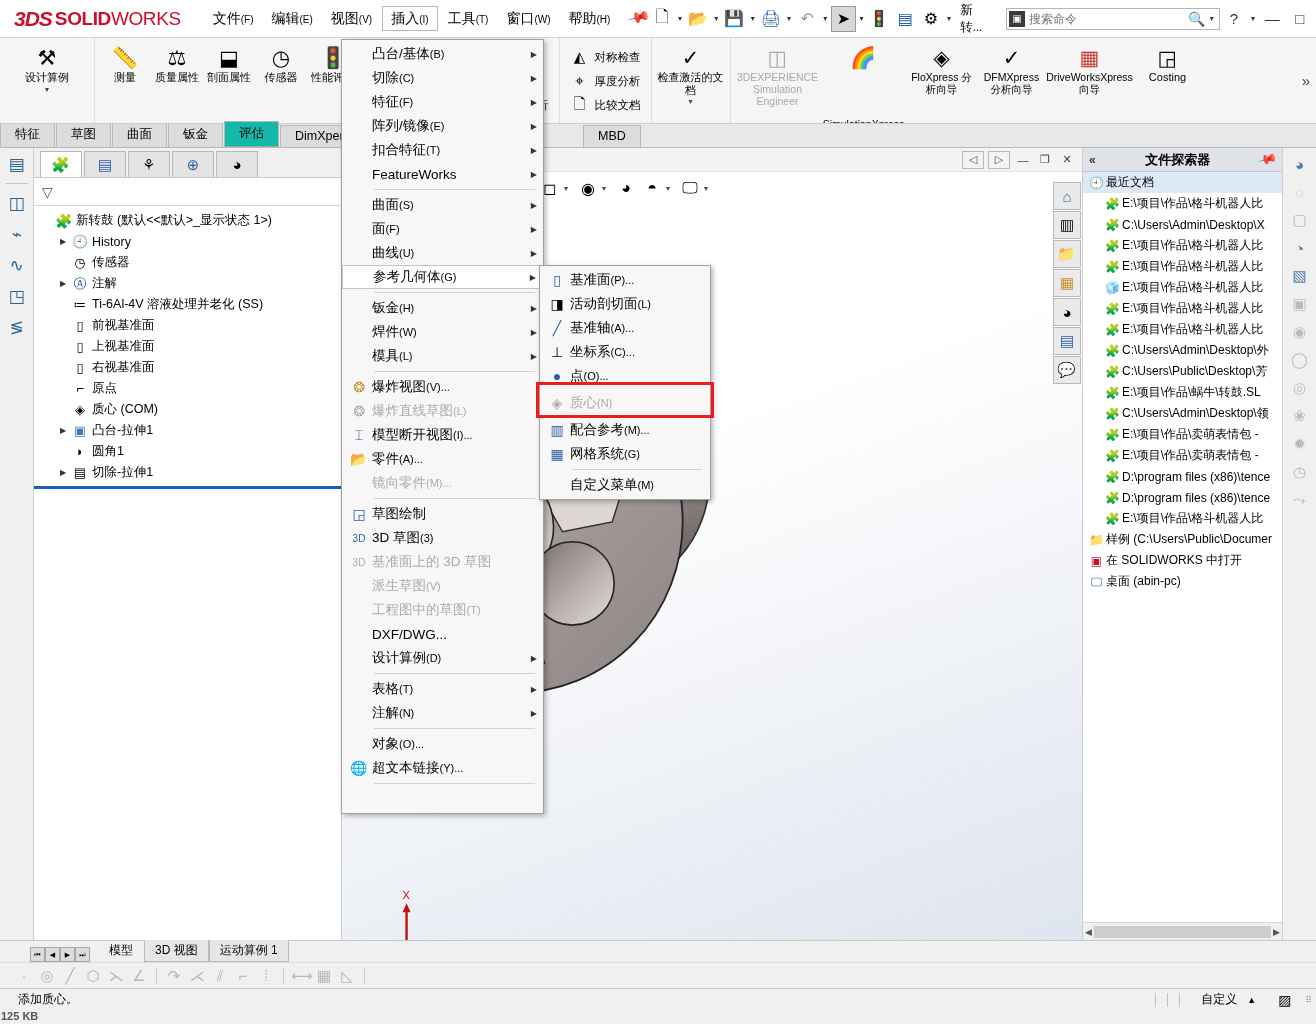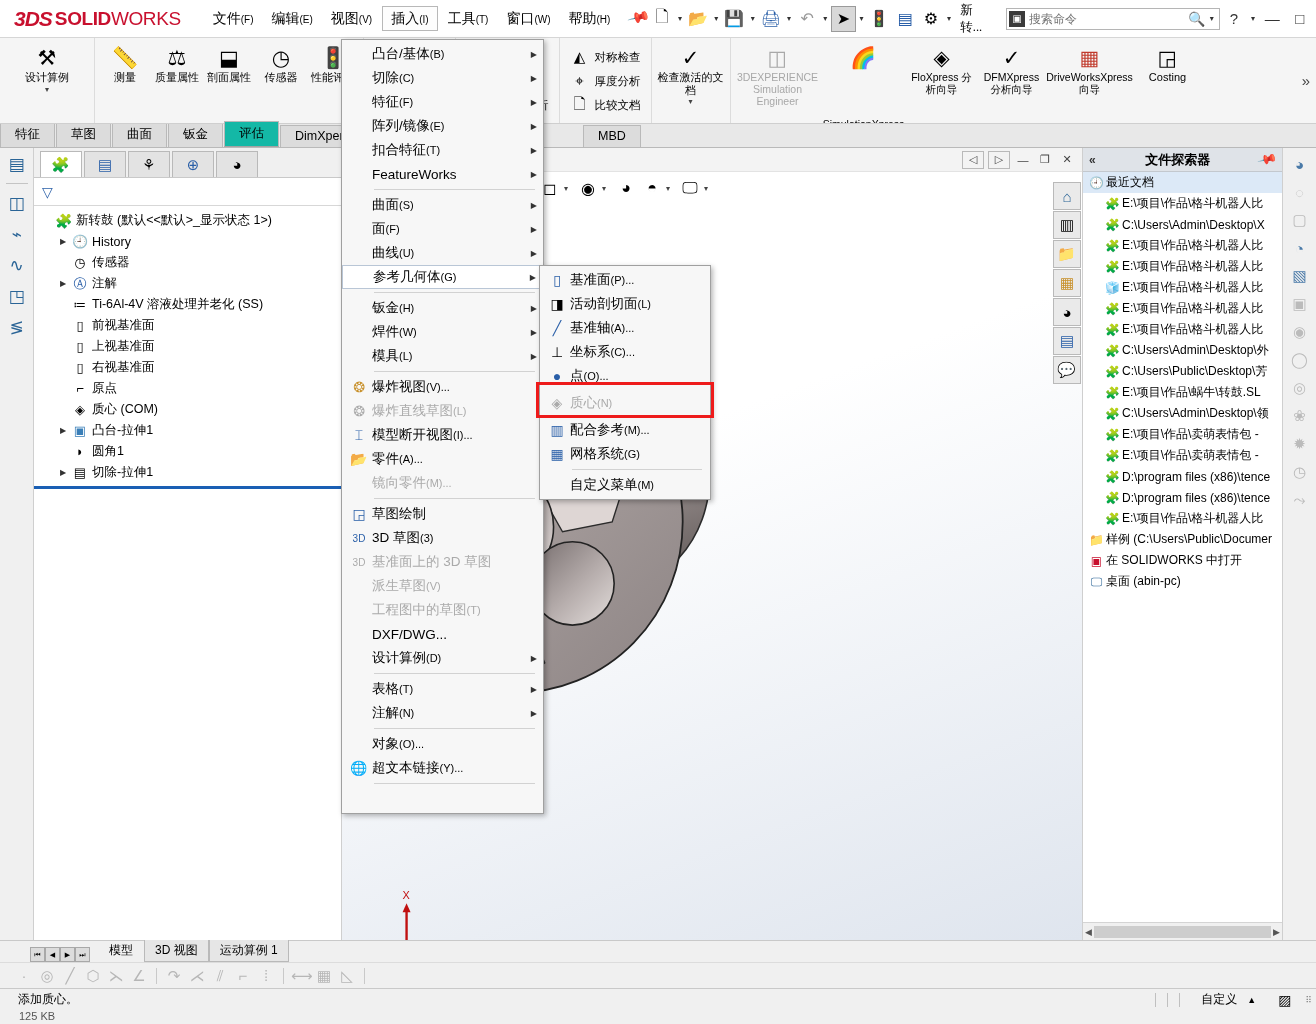--- a/index.html
+++ b/index.html
@@ -130,21 +130,21 @@
   .nav-arrows span { width:15px; height:15px; border:1px solid #a8a8a8; background:#dcdcdc; display:flex; align-items:center; justify-content:center; font-size:7px;}
   .btab { padding:2px 10px; font-size:12px; border:1px solid transparent;}
   .btab.boxed { border:1px solid #b9b9b9; background:#e6e6e6; }
   .sketch-toolbar { height:26px; background:#f0f0f0; display:flex; align-items:center; gap:3px; padding-left:14px; border-top:1px solid #dcdcdc; flex:0 0 26px; color:#b6b6b6;}
   .sketch-toolbar .si { width:20px; text-align:center; font-size:15px;}
   .sketch-toolbar .vsep { width:1px; height:16px; background:#c9c9c9; margin:0 4px;}
   .statusbar { height:22px; background:#f0f0f0; border-top:1px solid #c9c9c9; display:flex; align-items:center; font-size:12px; padding-left:18px; flex:0 0 22px;}
   .statusbar .right { margin-left:auto; display:flex; align-items:center; gap:0;}
   .statusbar .seg { width:12px; height:14px; border-left:1px solid #c0c0c0;}
   .statusbar .custom { padding:0 10px; }
-  .sb-foot { height:14px; background:#f0f0f0; font-size:11px; color:#555; padding-left:19px; flex:0 0 14px; overflow:hidden;}
+  .sb-foot { height:14px; background:#f0f0f0; font-size:11px; color:#555; padding-left:1px; flex:0 0 14px; overflow:hidden;font-weight:bold;}
 
   
   .dropdown {
     position:absolute; background:#f7f7f7; border:1px solid #a0a0a0; box-shadow:2px 2px 5px rgba(0,0,0,.28);
     padding:2px 0; z-index:80; font-size:13.5px;
   }
   .mrow { display:flex; align-items:center; height:24px; padding:0 6px 0 4px; white-space:nowrap; cursor:default;}
   .mrow .mic { width:26px; text-align:center; font-size:14px; flex:0 0 26px;}
   .mrow .mtxt { flex:1; }
   .mrow .marrow { font-size:8px; color:#333; padding-left:18px;}

